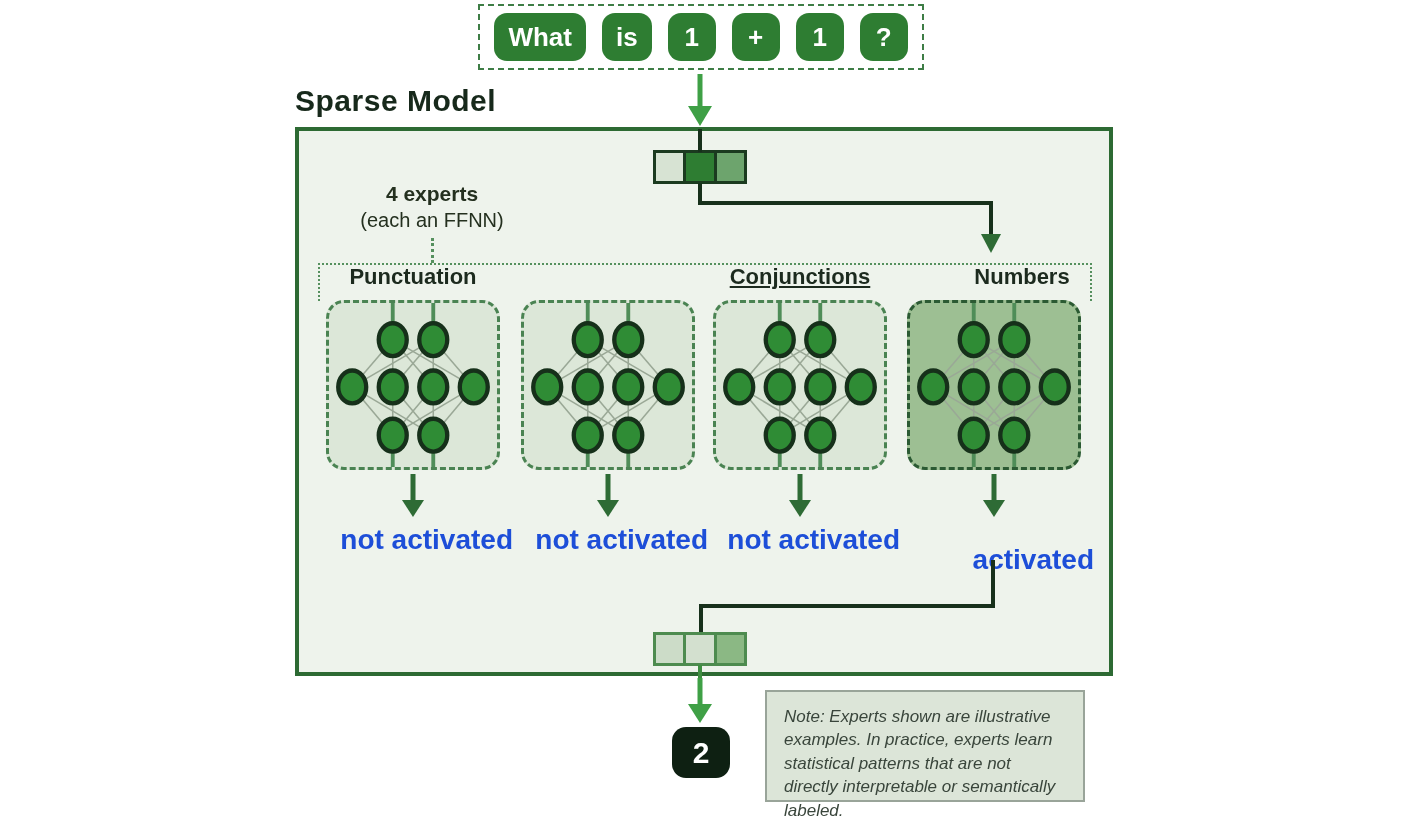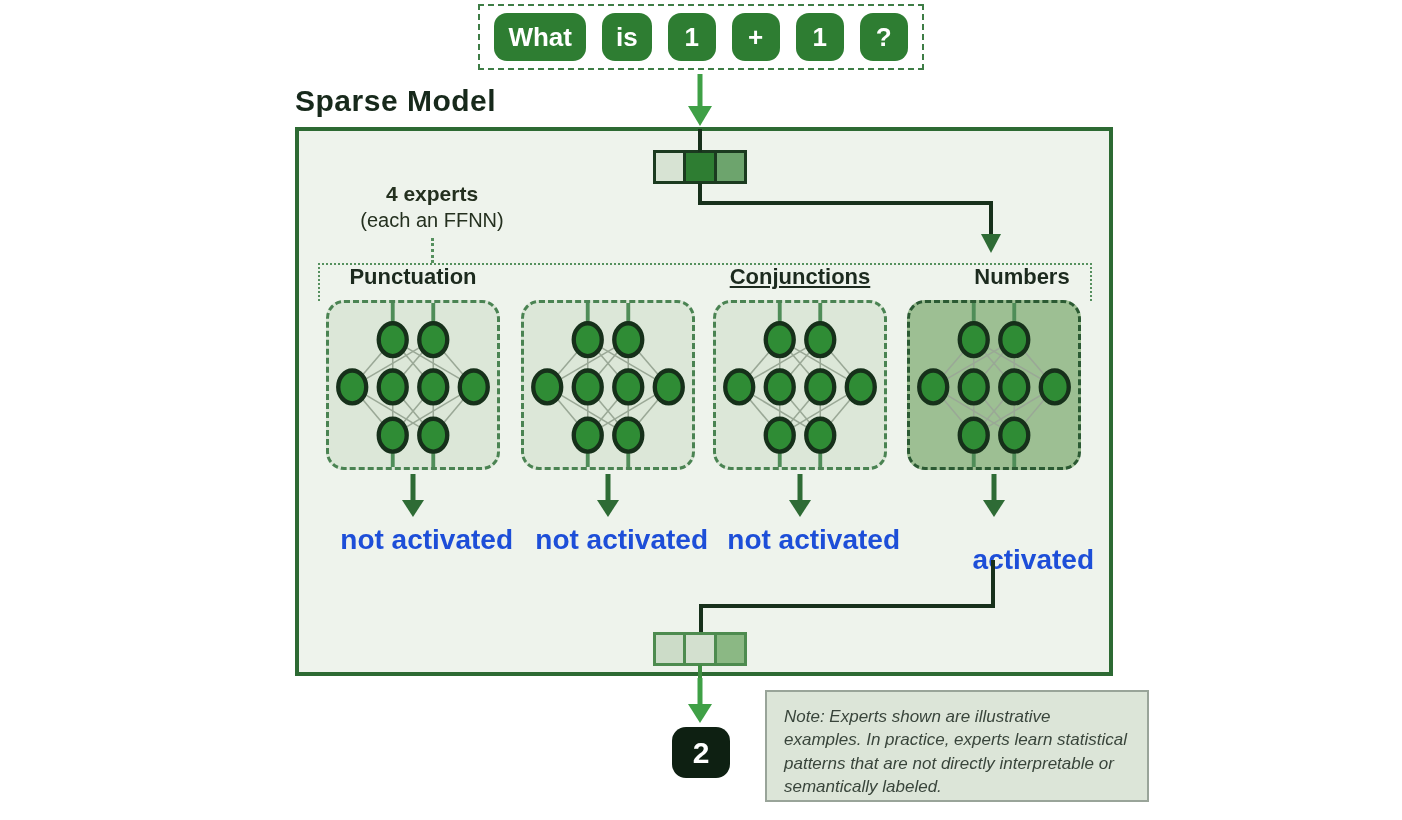--- a/index.html
+++ b/index.html
@@ -82,21 +82,21 @@
   .status-label{
     position:absolute;top:524px;width:200px;text-align:right;
     font-size:28px;font-weight:600;color:#1d4ed8;
   }
   .answer{
     position:absolute;left:672px;top:727px;width:58px;height:51px;
     background:#0e2012;border-radius:14px;color:#ffffff;
     font-size:30px;font-weight:700;display:flex;align-items:center;justify-content:center;
   }
   .note{
-    position:absolute;left:765px;top:690px;width:384px;height:112px;box-sizing:border-box;
+    position:absolute;left:765px;top:690px;width:320px;height:112px;box-sizing:border-box;
     background:#dce5d8;border:2px solid #99a499;padding:13px 17px;
     font-style:italic;font-size:17px;line-height:1.38;color:#39453b;
   }
   #overlay{position:absolute;left:0;top:0;pointer-events:none;}
 </style>
 </head>
 <body>
 
 <div class="canvas">
 

